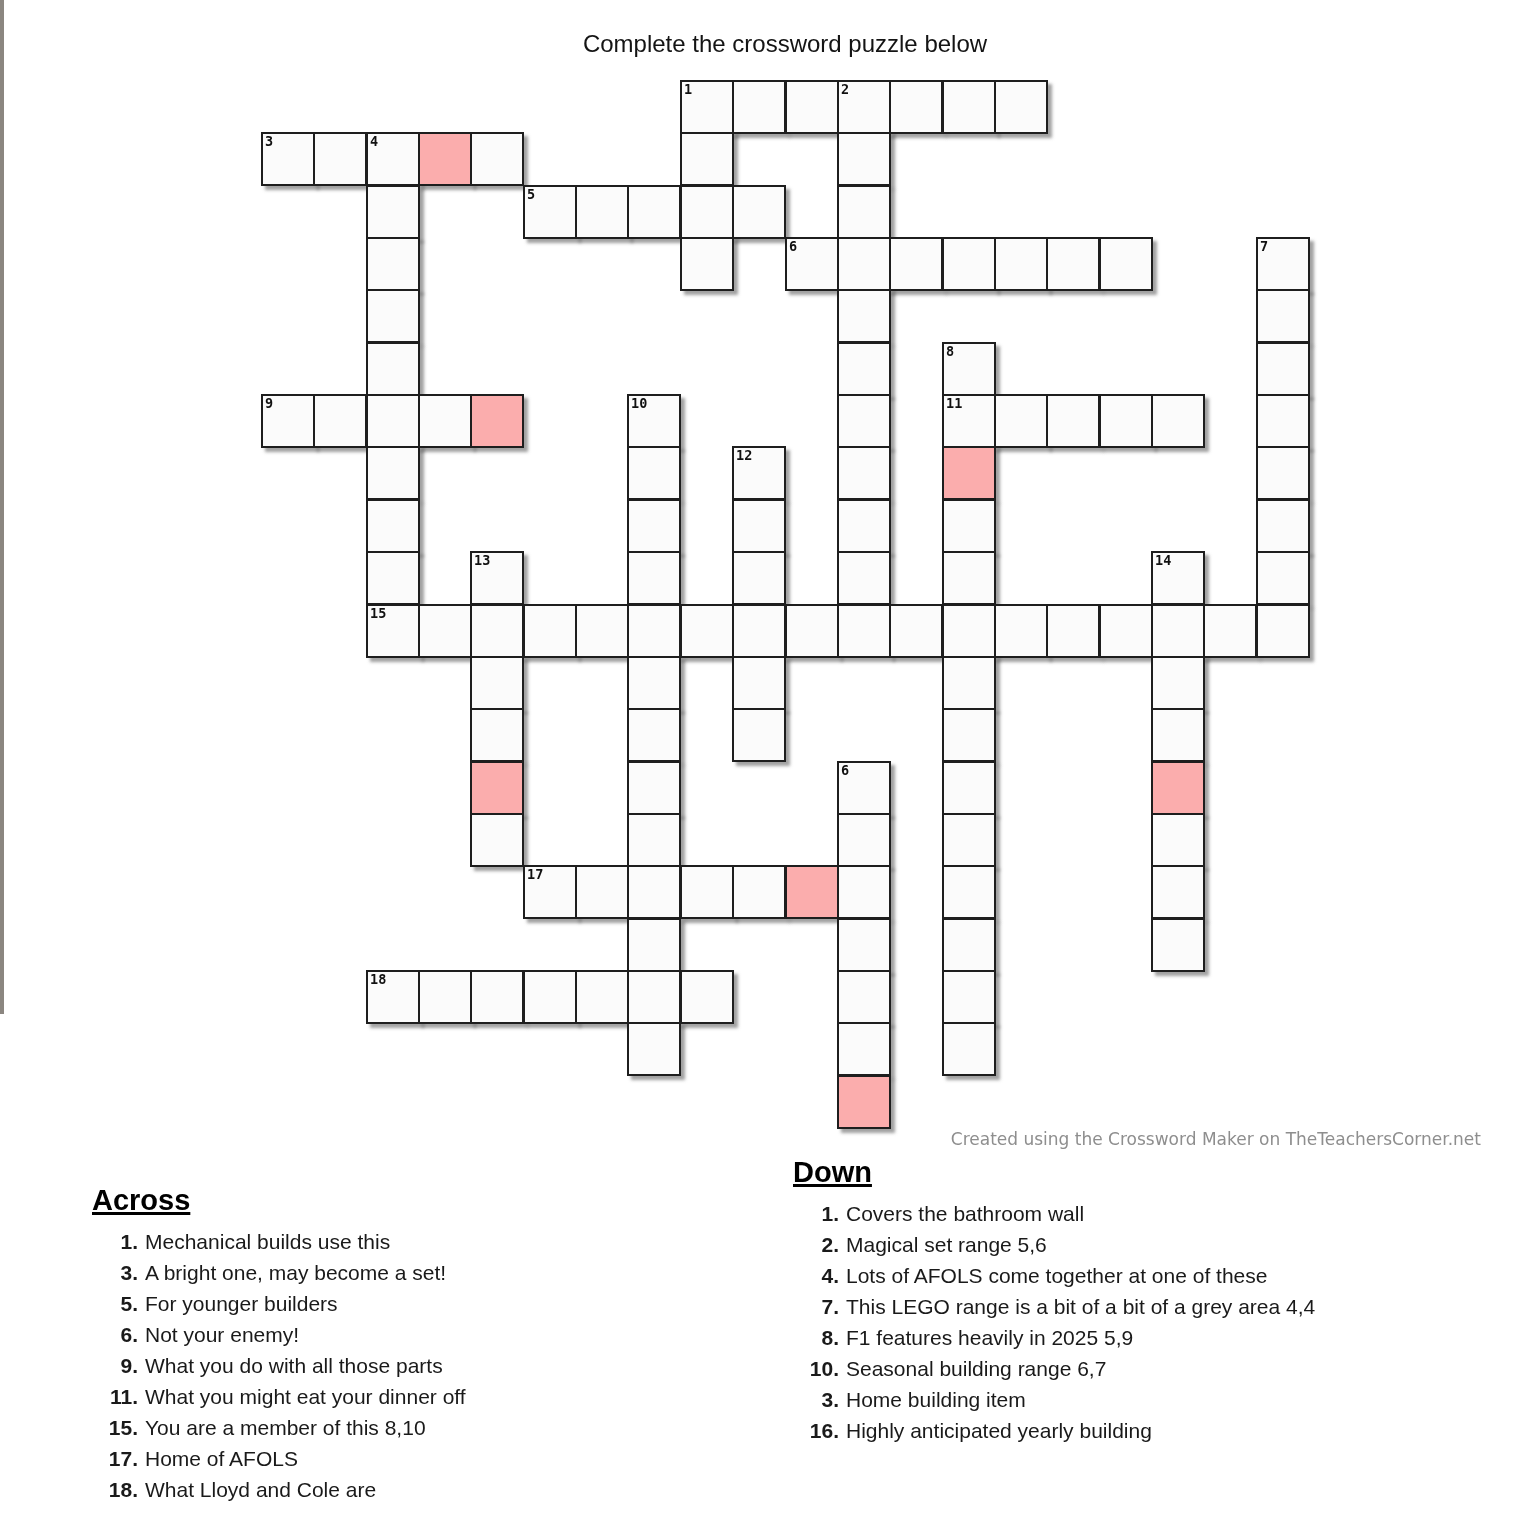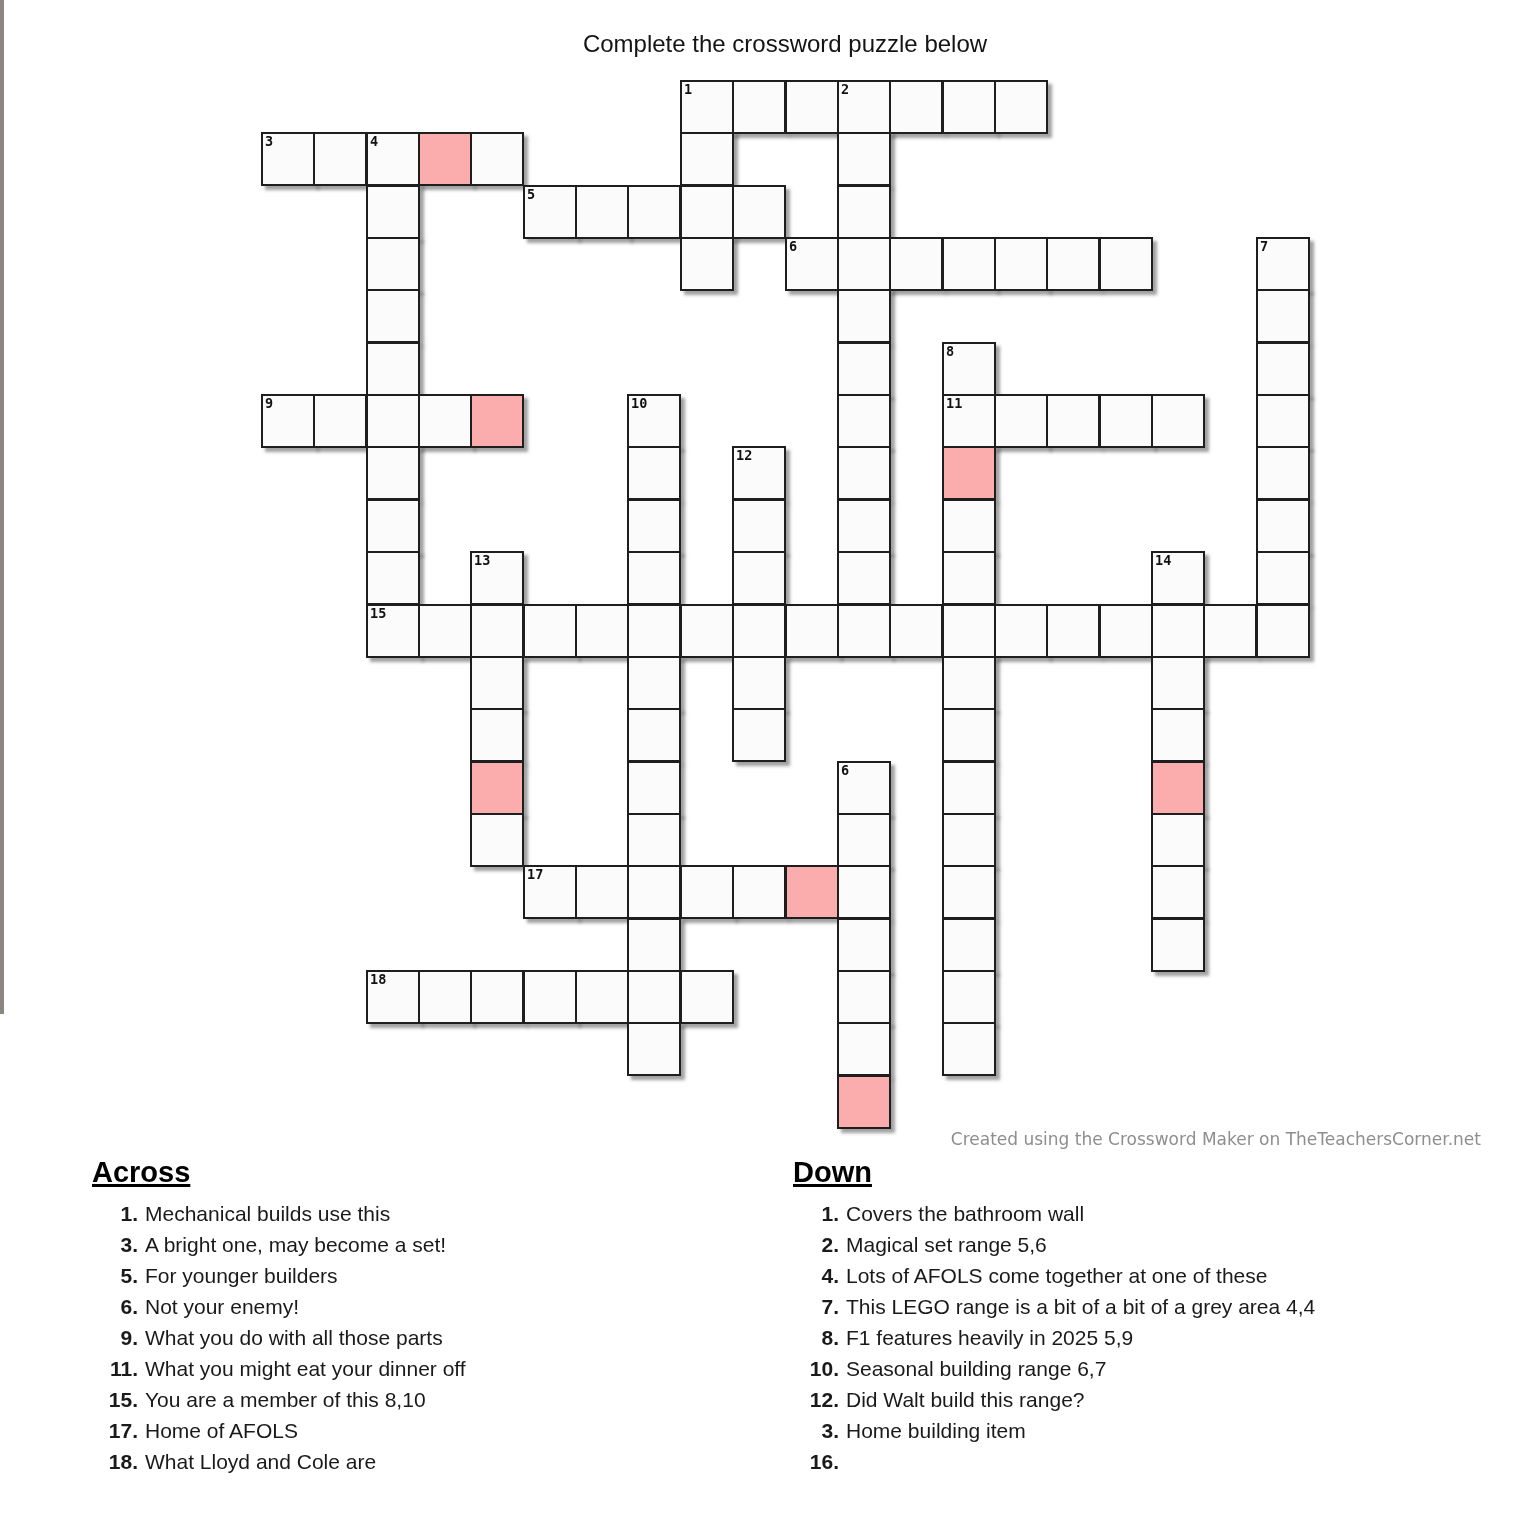--- a/index.html
+++ b/index.html
@@ -22,21 +22,21 @@
   .num {
     position:absolute; top:0px; left:2px;
     font-family:"DejaVu Sans Mono", monospace; font-weight:bold;
     font-size:13.5px; line-height:15px; color:#111;
   }
   #credit {
     position:absolute; top:1129px; right:55px;
     font-family:"DejaVu Sans", sans-serif; font-size:17px; color:#8e8e8e;
   }
   .clues { position:absolute; }
-  #across-section { left:92px; top:1156px; width:660px; }
+  #across-section { left:92px; top:1184px; width:660px; }
   #down-section  { left:793px; top:1156px; width:720px; }
   .heading {
     font-size:29px; font-weight:bold; color:#000;
     text-decoration:underline; text-decoration-thickness:3px;
     line-height:33px; margin-bottom:9px;
   }
   .clue { display:flex; font-size:21px; line-height:31px; color:#1a1a1a; }
   .cnum { font-weight:bold; width:46px; text-align:right; flex:none; }
   .ctext { margin-left:7px; }
 </style>
@@ -283,23 +283,20 @@
     </div>
   <div class="clue">
       <span class="cnum">8.</span>
       <span class="ctext">F1 features heavily in 2025 5,9</span>
     </div>
   <div class="clue">
       <span class="cnum">10.</span>
       <span class="ctext">Seasonal building range 6,7</span>
     </div>
   <div class="clue">
-      <span class="cnum">12.</span>
-      <span class="ctext">Did Walt build this range?</span>
-    </div>
-  <div class="clue">
       <span class="cnum">3.</span>
       <span class="ctext">Home building item</span>
     </div>
   <div class="clue">
       <span class="cnum">16.</span>
+      <span class="ctext">Highly anticipated yearly building</span>
     </div>
 </div>
 
 </body></html>

